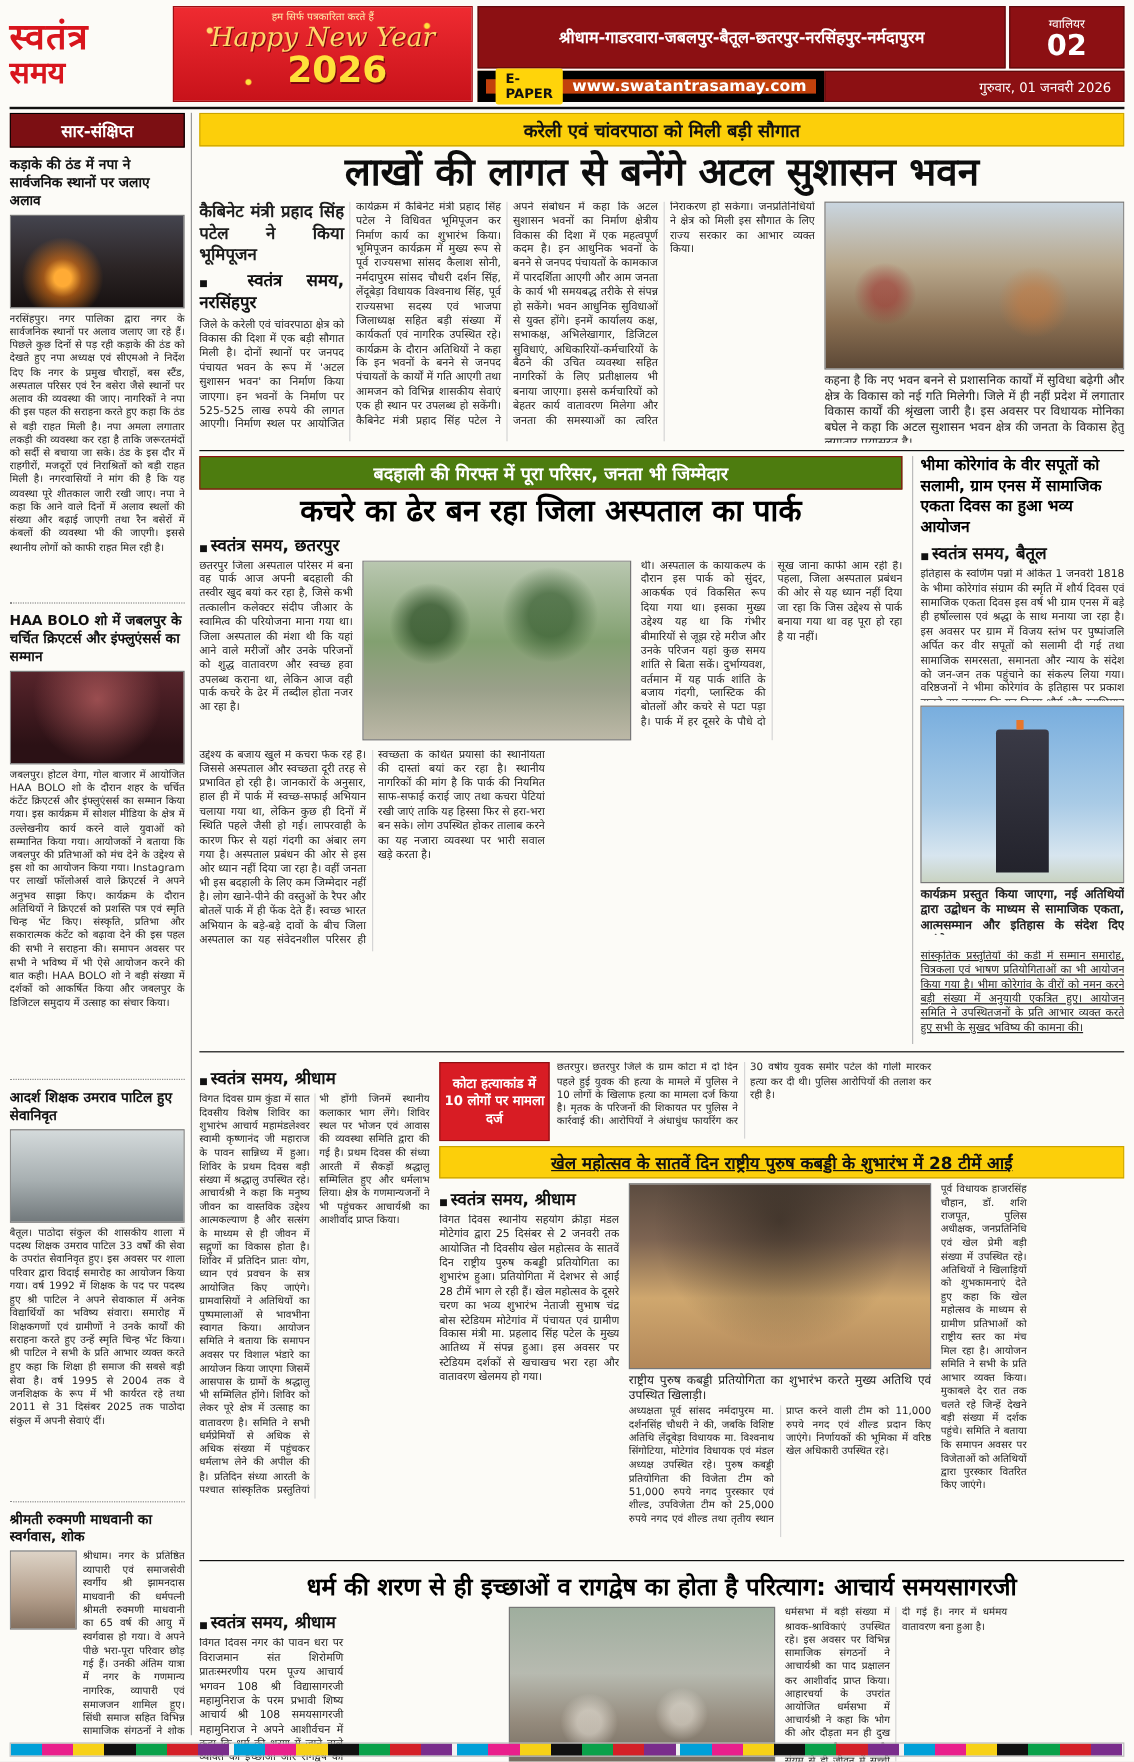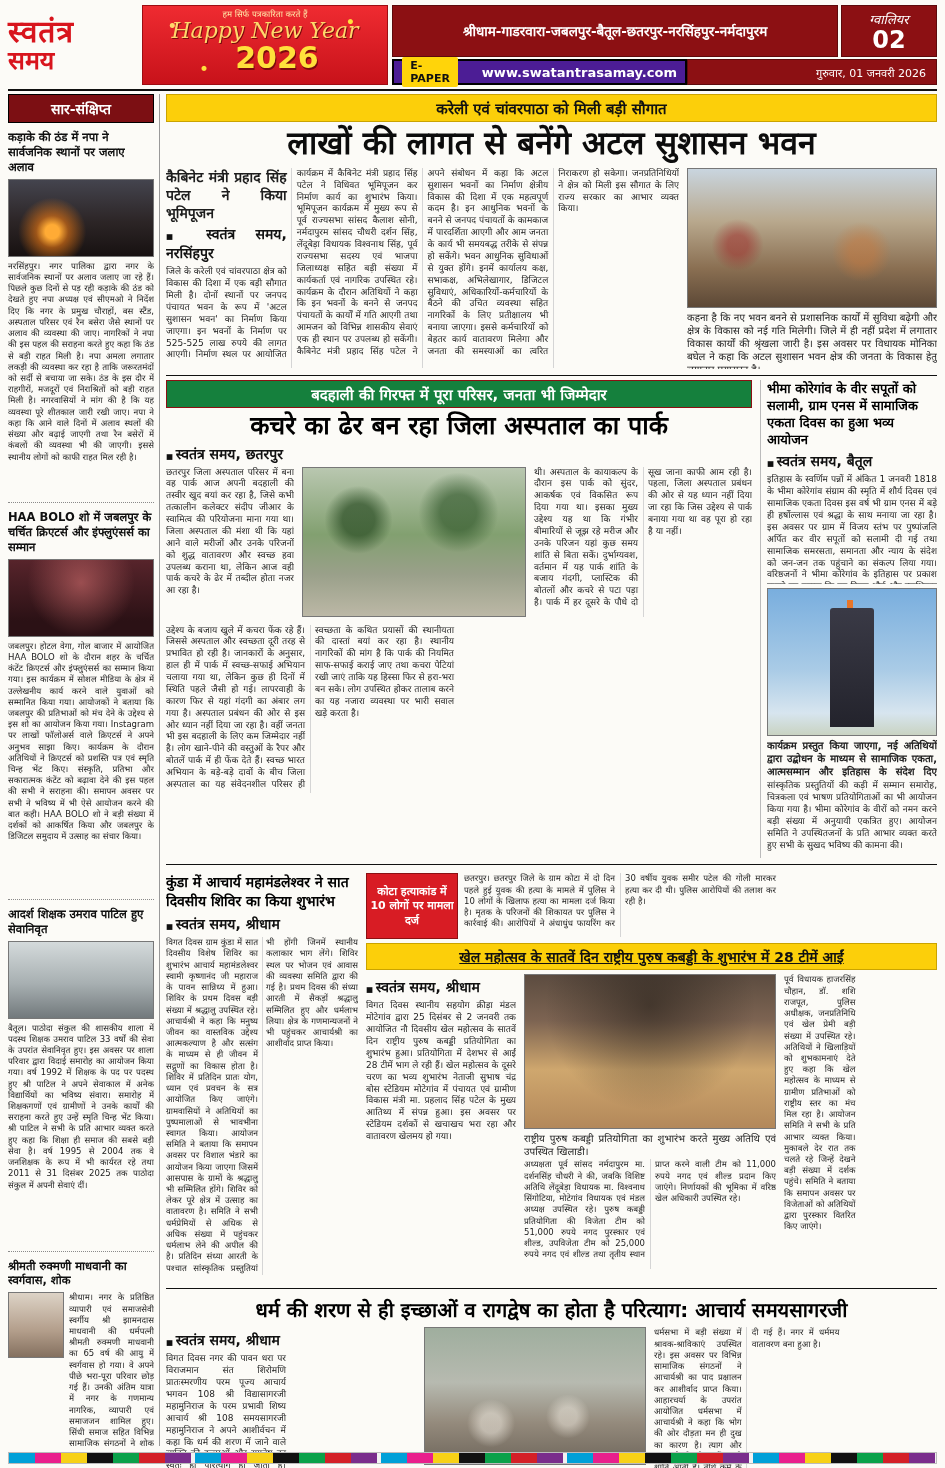--- a/index.html
+++ b/index.html
@@ -38,24 +38,24 @@
   .head-row1 { flex:1; display:flex; gap:3px; }
   .cities {
     flex:1; background:#8c1013; color:#fff; font-weight:bold; font-size:13.5px;
     display:flex; align-items:center; justify-content:center; text-align:center; padding:12px 6px;
     border:1px solid #5d0a0c;
   }
   .edition-box {
     width:96px; background:#8c1013; border:1px solid #5d0a0c; color:#fff;
     display:flex; flex-direction:column; align-items:center; justify-content:center;
   }
-  .edition { font-size:13px; font-style:italic; }
+  .edition { font-size:10px; }
   .pageno { font-size:24px; font-weight:bold; line-height:1; }
   .head-row2 { height:26px; display:flex; }
-  .head-row2-left { flex:1; background:#4c1d95; display:flex; align-items:center; gap:24px; padding:0 8px; border:2px solid #000000; }
+  .head-row2-left { flex:1; background:#c2410c; display:flex; align-items:center; gap:8px; padding:0 8px; border:7px solid #000000; }
   .epaper { background:#ffd40a; color:#111; font-weight:bold; font-size:11px; padding:2px 8px; border-radius:2px; cursor:pointer; }
   .website { color:#fff; font-weight:bold; font-size:13px; cursor:pointer; }
   .head-row2-right { width:250px; background:#8c1013; border:1px solid #5d0a0c; color:#fff; font-size:11px; display:flex; align-items:center; justify-content:flex-end; padding:0 10px; }
   .black-rule { height:2px; background:#111; margin:4px 0 3px 0; }
 
   
   .main { display:flex; gap:6px; }
   .sidebar { width:152px; border-right:1px solid #999; padding-right:5px; overflow:hidden; height:1352px; }
   .content { flex:1; overflow:hidden; }
 
@@ -79,21 +79,21 @@
   .photo-umrao { background:linear-gradient(180deg,#d4dadb 0%,#a7afb1 55%,#72797c 100%); }
   .photo-rukmani { float:left; width:56px; height:66px; border:1px solid #777; margin:0 5px 2px 0;
       background:linear-gradient(180deg,#ddd3c6 0%,#b29d8a 60%,#84705f 100%); }
 
   
   .kicker-yellow {
     background:#fccf0a; border:1px solid #caa300; color:#111;
     font-weight:bold; font-size:15px; text-align:center; padding:3px 4px;
   }
   .kicker-red {
-    background:#15803d; border:1px solid #8c1013; color:#fff;
+    background:#4d7c0f; border:1px solid #8c1013; color:#fff;
     font-weight:bold; font-size:15px; text-align:center; padding:3px 4px;
   }
   .byline { font-size:14px; font-weight:bold; margin:3px 0 4px 0; color:#111; }
   .byline::before { content:"■ "; font-size:7.5px; }
   .body-text { font-size:9px; line-height:1.32; text-align:justify; color:#1d1d1d; column-gap:10px; column-rule:1px solid #d5d5d5; column-fill:auto; overflow:hidden; }
   .caption { font-size:10px; line-height:1.3; text-align:justify; color:#222; }
   .photo { border:1px solid #777; }
 
   
   .atal-headline { font-size:32px; font-weight:bold; text-align:center; line-height:1.12; margin:4px 0 6px 0; color:#0c0c0c; }
@@ -121,21 +121,21 @@
       linear-gradient(180deg,#b9c7b0 0%,#82a070 45%,#9aa08a 72%,#bcb8a6 100%); }
   .park-right { flex:1; column-count:2; height:150px; }
   .park-bottom { column-count:4; height:168px; margin-top:6px; }
   .bhima { flex:1; border-left:1px solid #bbb; padding-left:6px; }
   .bhima-headline { font-size:13px; font-weight:bold; line-height:1.32; }
   .bhima-body-top { height:110px; margin-bottom:4px; }
   .bhima-photo { position:relative; height:148px; background:linear-gradient(180deg,#79aede 0%,#a9cbe6 55%,#d7e5ef 85%,#c9d3c2 100%); }
   .bhima-pillar { position:absolute; left:37%; bottom:8px; width:26%; height:82%; background:linear-gradient(180deg,#3a3a46,#23232c); border-radius:3px 3px 0 0; }
   .bhima-pillar::before { content:""; position:absolute; top:-8px; left:38%; width:6px; height:8px; background:#e8762a; }
   .bhima-caption { margin-top:3px; height:40px; overflow:hidden; font-weight:bold; }
-  .bhima-body-bottom { height:78px; margin-top:1px; }
+  .bhima-body-bottom { height:78px; margin-top:13px;text-decoration:underline; }
 
   
   .lower-row { display:flex; gap:8px; padding-top:4px; }
   .kunda { width:192px; }
   .kunda-headline { font-size:14px; font-weight:bold; line-height:1.35; }
   .kunda-body { column-count:2; column-gap:8px; font-size:8.5px; height:338px; }
   .right-lower { flex:1; }
   .kota-row { display:flex; gap:6px; height:66px; margin-bottom:4px; overflow:hidden; }
   .kota-box { width:92px; background:#d81c24; border:1px solid #8c1013; color:#fff; font-weight:bold;
       font-size:11px; line-height:1.3; text-align:center; display:flex; align-items:center; justify-content:center; padding:3px; }
@@ -285,21 +285,20 @@
           </div>
           <div class="bhima-caption caption">कार्यक्रम प्रस्तुत किया जाएगा, नई अतिथियों द्वारा उद्बोधन के माध्यम से सामाजिक एकता, आत्मसम्मान और इतिहास के संदेश दिए जाएंगे।</div>
           <div class="bhima-body-bottom body-text">सांस्कृतिक प्रस्तुतियों की कड़ी में सम्मान समारोह, चित्रकला एवं भाषण प्रतियोगिताओं का भी आयोजन किया गया है। भीमा कोरेगांव के वीरों को नमन करने बड़ी संख्या में अनुयायी एकत्रित हुए। आयोजन समिति ने उपस्थितजनों के प्रति आभार व्यक्त करते हुए सभी के सुखद भविष्य की कामना की।</div>
         </section>
       </div>
 
       <div class="section-rule"></div>
 
       <div class="lower-row">
         <section class="kunda">
-          <div class="kunda-headline">कुंडा में आचार्य महामंडलेश्वर ने सात दिवसीय शिविर का किया शुभारंभ</div>
           <div class="byline">स्वतंत्र समय, श्रीधाम</div>
           <div class="kunda-body body-text">विगत दिवस ग्राम कुंडा में सात दिवसीय विशेष शिविर का शुभारंभ आचार्य महामंडलेश्वर स्वामी कृष्णानंद जी महाराज के पावन सान्निध्य में हुआ। शिविर के प्रथम दिवस बड़ी संख्या में श्रद्धालु उपस्थित रहे। आचार्यश्री ने कहा कि मनुष्य जीवन का वास्तविक उद्देश्य आत्मकल्याण है और सत्संग के माध्यम से ही जीवन में सद्गुणों का विकास होता है। शिविर में प्रतिदिन प्रातः योग, ध्यान एवं प्रवचन के सत्र आयोजित किए जाएंगे। ग्रामवासियों ने अतिथियों का पुष्पमालाओं से भावभीना स्वागत किया। आयोजन समिति ने बताया कि समापन अवसर पर विशाल भंडारे का आयोजन किया जाएगा जिसमें आसपास के ग्रामों के श्रद्धालु भी सम्मिलित होंगे। शिविर को लेकर पूरे क्षेत्र में उत्साह का वातावरण है। समिति ने सभी धर्मप्रेमियों से अधिक से अधिक संख्या में पहुंचकर धर्मलाभ लेने की अपील की है। प्रतिदिन संध्या आरती के पश्चात सांस्कृतिक प्रस्तुतियां भी होंगी जिनमें स्थानीय कलाकार भाग लेंगे। शिविर स्थल पर भोजन एवं आवास की व्यवस्था समिति द्वारा की गई है। प्रथम दिवस की संध्या आरती में सैकड़ों श्रद्धालु सम्मिलित हुए और धर्मलाभ लिया। क्षेत्र के गणमान्यजनों ने भी पहुंचकर आचार्यश्री का आशीर्वाद प्राप्त किया।</div>
         </section>
 
         <div class="right-lower">
           <div class="kota-row">
             <div class="kota-box">कोटा हत्याकांड में 10 लोगों पर मामला दर्ज</div>
             <div class="kota-body body-text">छतरपुर। छतरपुर जिले के ग्राम कोटा में दो दिन पहले हुई युवक की हत्या के मामले में पुलिस ने 10 लोगों के खिलाफ हत्या का मामला दर्ज किया है। मृतक के परिजनों की शिकायत पर पुलिस ने कार्रवाई की। आरोपियों ने अंधाधुंध फायरिंग कर 30 वर्षीय युवक समीर पटेल की गोली मारकर हत्या कर दी थी। पुलिस आरोपियों की तलाश कर रही है।</div>
           </div>
 

